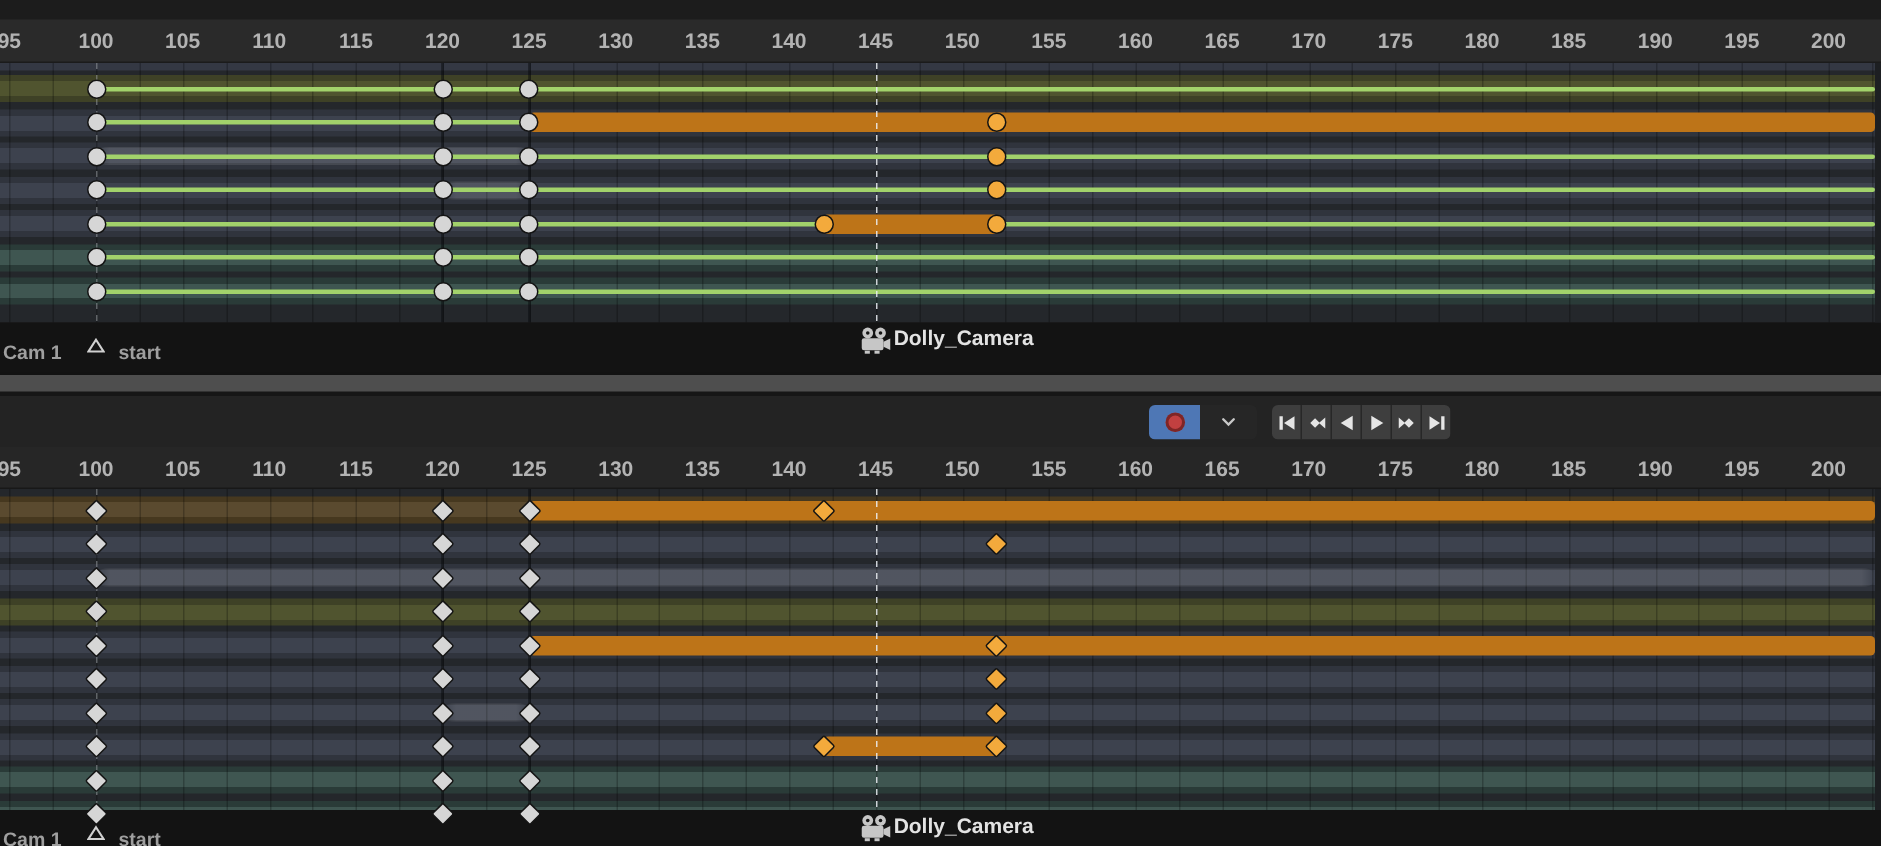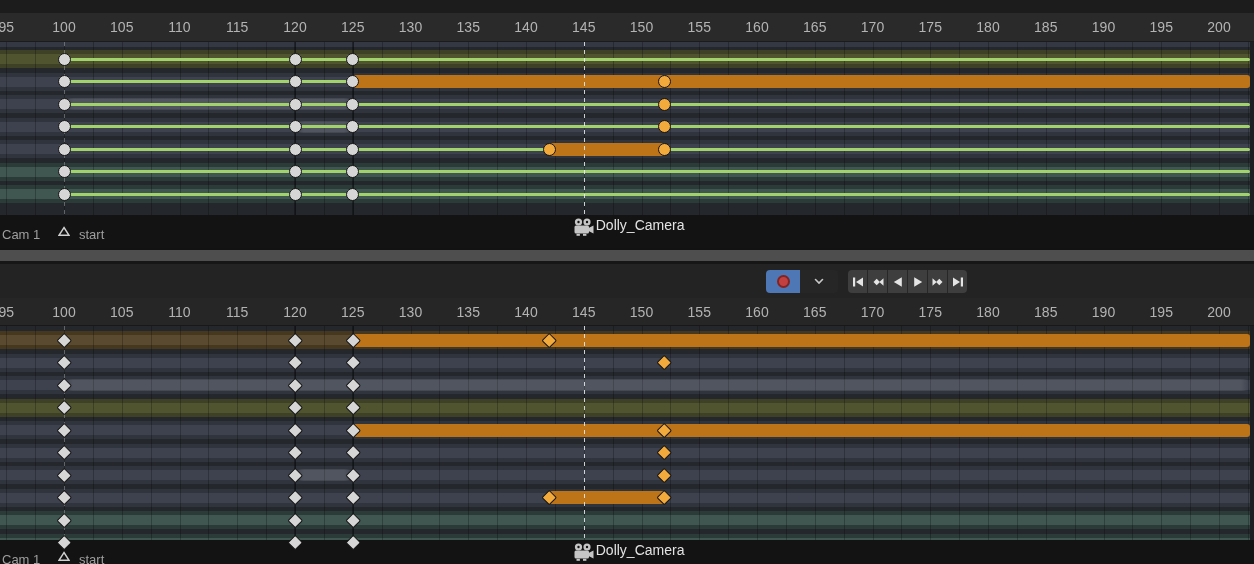--- a/index.html
+++ b/index.html
@@ -1,18 +1,18 @@
 <!DOCTYPE html>
 <html><head>
 <meta charset="utf-8">
 <style>
   html,body{margin:0;padding:0;background:#1c1c1c;}
   .screen{position:relative;width:1254px;height:564px;overflow:hidden;background:#1c1c1c;
           font-family:"Liberation Sans",sans-serif;-webkit-font-smoothing:antialiased;}
-  .panel{position:relative;width:100%;overflow:hidden;}
+  .panel{position:relative;width:100%;overflow:hidden;font-weight:bold;}
   .topstrip{position:relative;width:100%;height:13px;background:#1c1c1c;}
   .ruler{position:relative;width:100%;background:#2a2a2a;border-bottom:1px solid rgba(0,0,0,.35);box-sizing:border-box;}
   .ruler.dim{background:#262626;}
   .tick{position:absolute;width:46px;text-align:center;color:#b3b3b3;font-size:14px;}
   .channels{position:relative;width:100%;background:#24272b;}
   .row{position:absolute;left:0;width:1250px;height:18px;}
   .gridline{position:absolute;top:0;bottom:0;width:1px;background:rgba(0,0,0,.24);}
   .colemph{position:absolute;top:0;bottom:0;width:2px;background:rgba(4,7,10,.42);}
   .hold{position:absolute;height:12px;border-radius:6px;}
   .vline{position:absolute;height:3px;border-radius:2px;}

